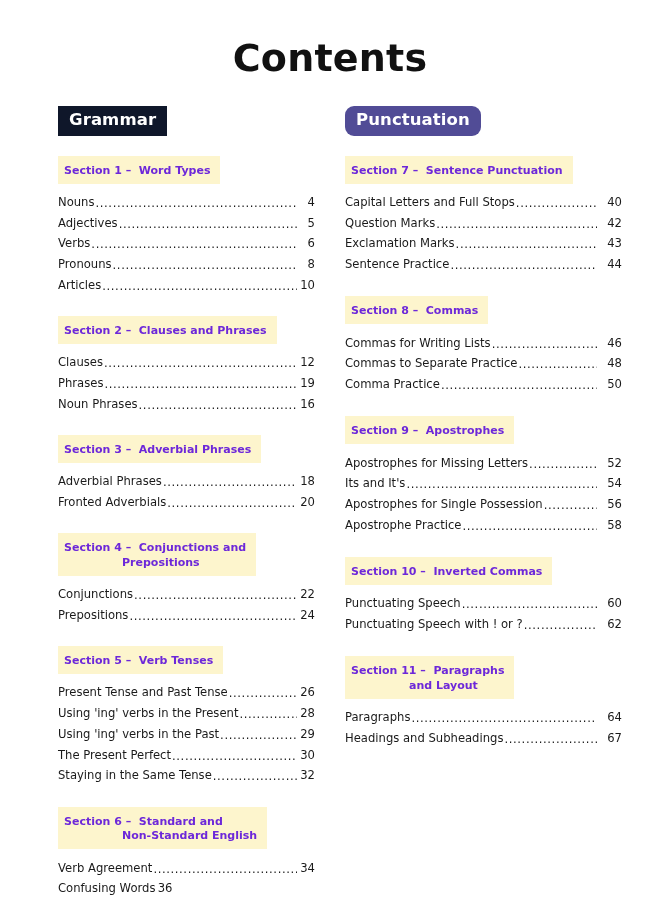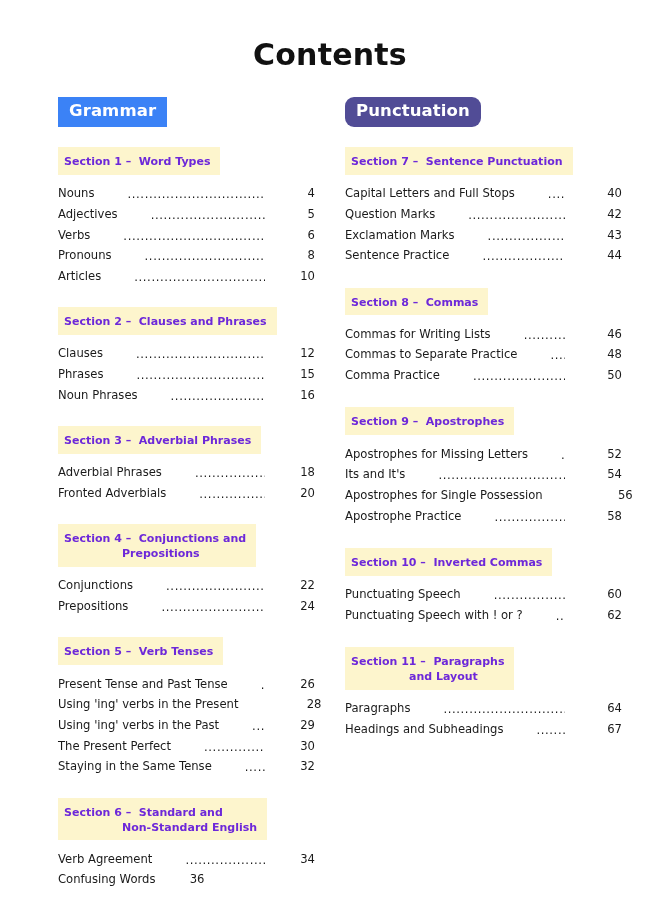--- a/index.html
+++ b/index.html
@@ -18,21 +18,21 @@
     position: relative;
     width: 660px;
     height: 900px;
     box-sizing: border-box;
     padding: 0;
   }
   .page-title {
     text-align: center;
     font-family: "DejaVu Sans", sans-serif;
     font-weight: bold;
-    font-size: 30px;
+    font-size: 38px;
     letter-spacing: 0.2px;
     color: #111111;
     margin: 0;
     padding-top: 38px;
     line-height: 1.1;
   }
   .columns {
     display: flex;
     gap: 0px;
     margin-top: 26px;
@@ -49,21 +49,21 @@
   .band {
     display: inline-block;
     color: #ffffff;
     font-family: "DejaVu Sans", sans-serif;
     font-weight: bold;
     font-size: 16.5px;
     padding: 5px 11px 6px 11px;
     line-height: 1.15;
     letter-spacing: 0.1px;
   }
-  .band.grammar { background: #3b82f6; }
+  .band.grammar { background: #0f172a; }
   .band.punctuation { background: #514c96; border-radius: 9px; }
 
   .band-wrap { margin-bottom: 20px; }
 
   .section-head {
     display: table;
     background: #fdf5cd;
     font-family: "DejaVu Sans", sans-serif;
     font-weight: bold;
     font-size: 11px;
@@ -83,21 +83,20 @@
 
   .entry {
     display: flex;
     align-items: flex-end;
     font-family: "DejaVu Sans", sans-serif;
     font-size: 11.6px;
     color: #1a1a1a;
     line-height: 1.2;
     padding: 3.4px 0 3.4px 0;
     white-space: nowrap;
-    gap: 32px;
   }
   .entry .label { flex: 0 0 auto; }
   .entry .leader {
     flex: 1 1 auto;
     overflow: hidden;
     margin: 0 1px;
     position: relative;
     height: 13px;
   }
   .entry .leader::after {
@@ -165,21 +164,21 @@
           <div class="section-head"><span>Section 2 –  Clauses and Phrases</span></div>
           <ul class="entries">
             <li class="entry">
               <span class="label">Clauses</span>
               <span class="leader"></span>
               <span class="pageno">12</span>
             </li>
             <li class="entry">
               <span class="label">Phrases</span>
               <span class="leader"></span>
-              <span class="pageno">15</span>
+              <span class="pageno">19</span>
             </li>
             <li class="entry">
               <span class="label">Noun Phrases</span>
               <span class="leader"></span>
               <span class="pageno">16</span>
             </li>
           </ul>
           <div class="section-head"><span>Section 3 –  Adverbial Phrases</span></div>
           <ul class="entries">
             <li class="entry">

